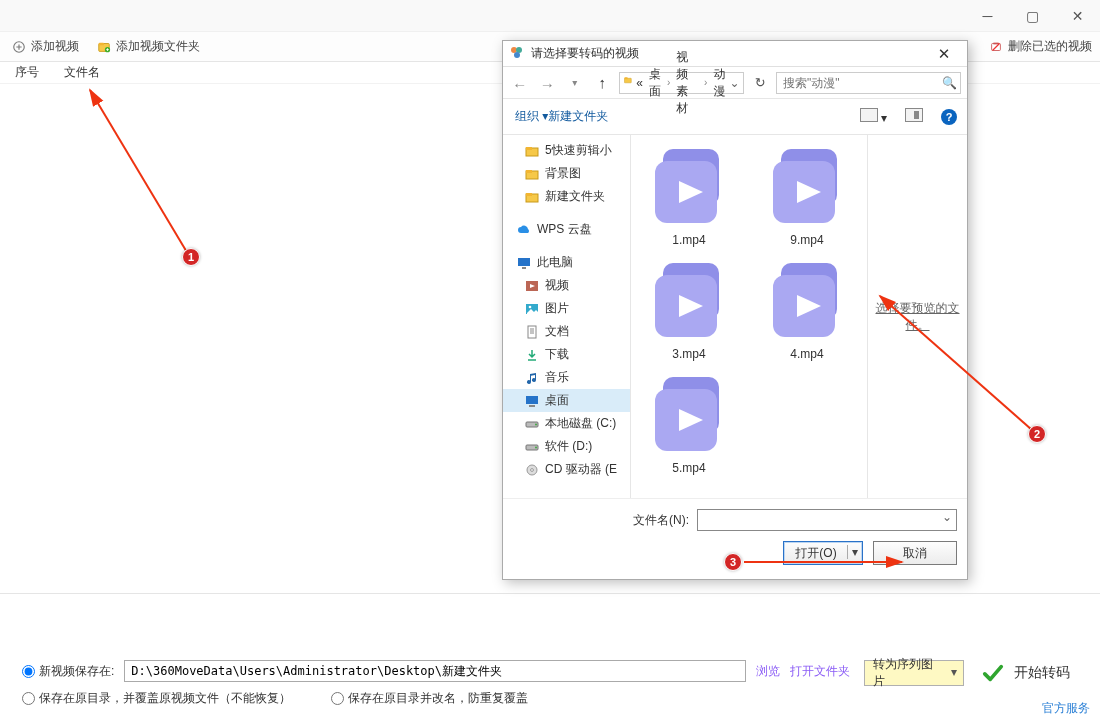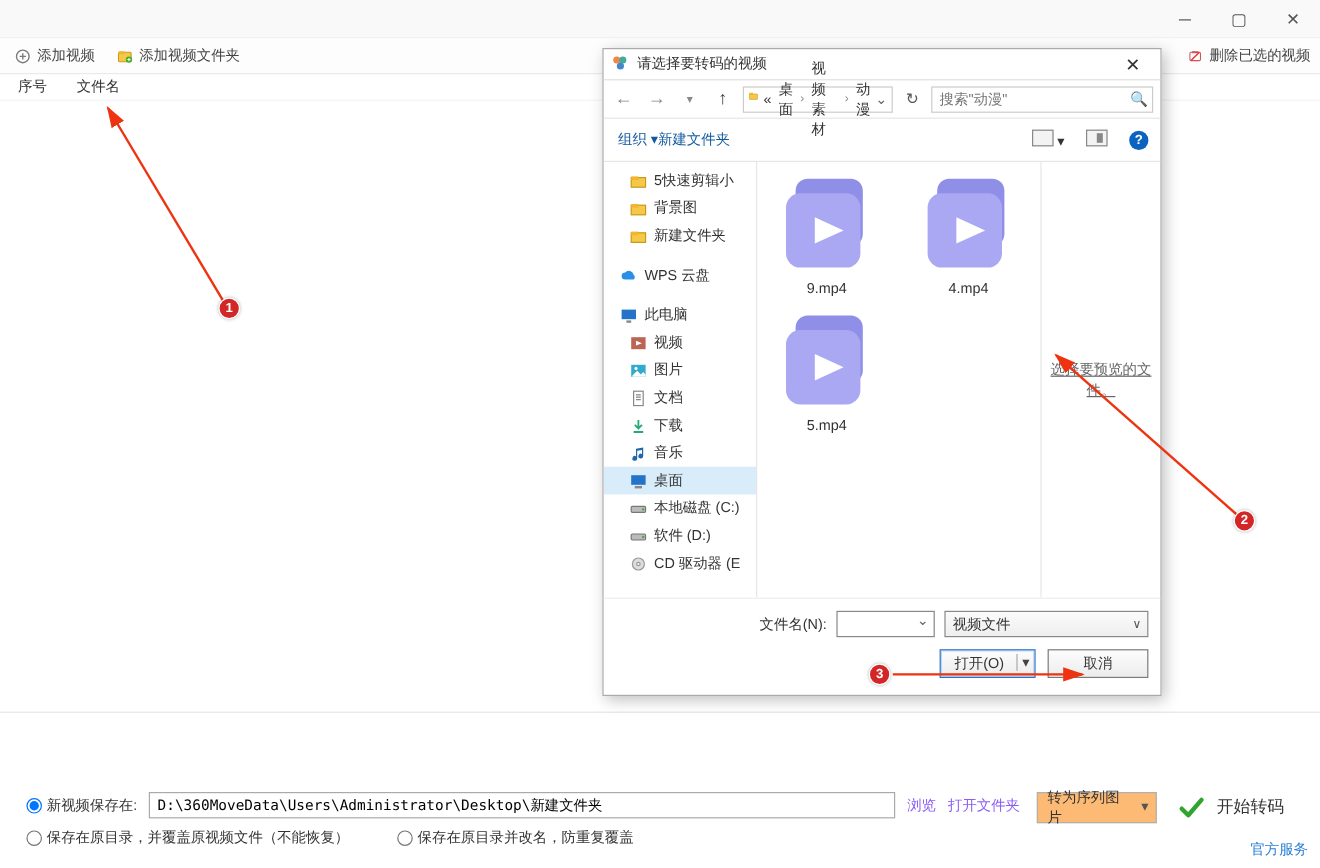--- a/index.html
+++ b/index.html
@@ -89,21 +89,21 @@
       height: 22px;
       padding: 0 6px;
       font-family: Consolas, monospace;
       font-size: 12px;
       background: #fff;
     }
     .small-link { color: #8b5cf6; }
     .seq-combo {
       height: 26px;
       border: 1px solid #b0b0b0;
-      background: #fdba74;
+      background: #fef9c3;
       padding: 0 24px 0 8px;
       display: flex;
       align-items: center;
       position: relative;
       width: 100px;
     }
     .seq-combo::after { content: "▾"; position: absolute; right: 6px; top: 4px; color: #555; }
     .start-btn {
       display: flex;
       align-items: center;
@@ -616,21 +616,39 @@
 
     <div class="files-area">
       <div class="file-grid" id="file-grid">
           <div class="file-tile">
     <div class="vid-thumb">
 <svg viewBox="0 0 84 84">
   <rect x="16" y="4" width="56" height="56" rx="10" fill="#8f8fe8"></rect>
   <rect x="8" y="16" width="62" height="62" rx="12" fill="#aaa8f2"></rect>
   <path d="M32 36 L56 47 L32 58 Z" fill="#fff"></path>
 </svg></div>
+    <span class="fname">1.mp4</span>
+          </div>
+          <div class="file-tile">
+    <div class="vid-thumb">
+<svg viewBox="0 0 84 84">
+  <rect x="16" y="4" width="56" height="56" rx="10" fill="#8f8fe8"></rect>
+  <rect x="8" y="16" width="62" height="62" rx="12" fill="#aaa8f2"></rect>
+  <path d="M32 36 L56 47 L32 58 Z" fill="#fff"></path>
+</svg></div>
     <span class="fname">9.mp4</span>
+          </div>
+          <div class="file-tile">
+    <div class="vid-thumb">
+<svg viewBox="0 0 84 84">
+  <rect x="16" y="4" width="56" height="56" rx="10" fill="#8f8fe8"></rect>
+  <rect x="8" y="16" width="62" height="62" rx="12" fill="#aaa8f2"></rect>
+  <path d="M32 36 L56 47 L32 58 Z" fill="#fff"></path>
+</svg></div>
+    <span class="fname">3.mp4</span>
           </div>
           <div class="file-tile">
     <div class="vid-thumb">
 <svg viewBox="0 0 84 84">
   <rect x="16" y="4" width="56" height="56" rx="10" fill="#8f8fe8"></rect>
   <rect x="8" y="16" width="62" height="62" rx="12" fill="#aaa8f2"></rect>
   <path d="M32 36 L56 47 L32 58 Z" fill="#fff"></path>
 </svg></div>
     <span class="fname">4.mp4</span>
           </div>
@@ -649,23 +667,20 @@
       </div>
     </div>
   </div>
 
   <div class="fd-bottom">
     <div class="fd-bottom-row1">
       <span class="lbl">文件名(N):</span>
       <div class="fn-input">
           <span style="position:absolute;right:4px;color:#666;">⌄</span>
         </div>
-      <div class="filter-combo">
-        <span>视频文件</span>
-      </div>
     </div>
     <div class="fd-bottom-row2">
       <div class="open-btn">
         <span>打开(O)</span>
       </div>
       <div class="cancel-btn">
         <span>取消</span>
       </div>
     </div>
   </div>

